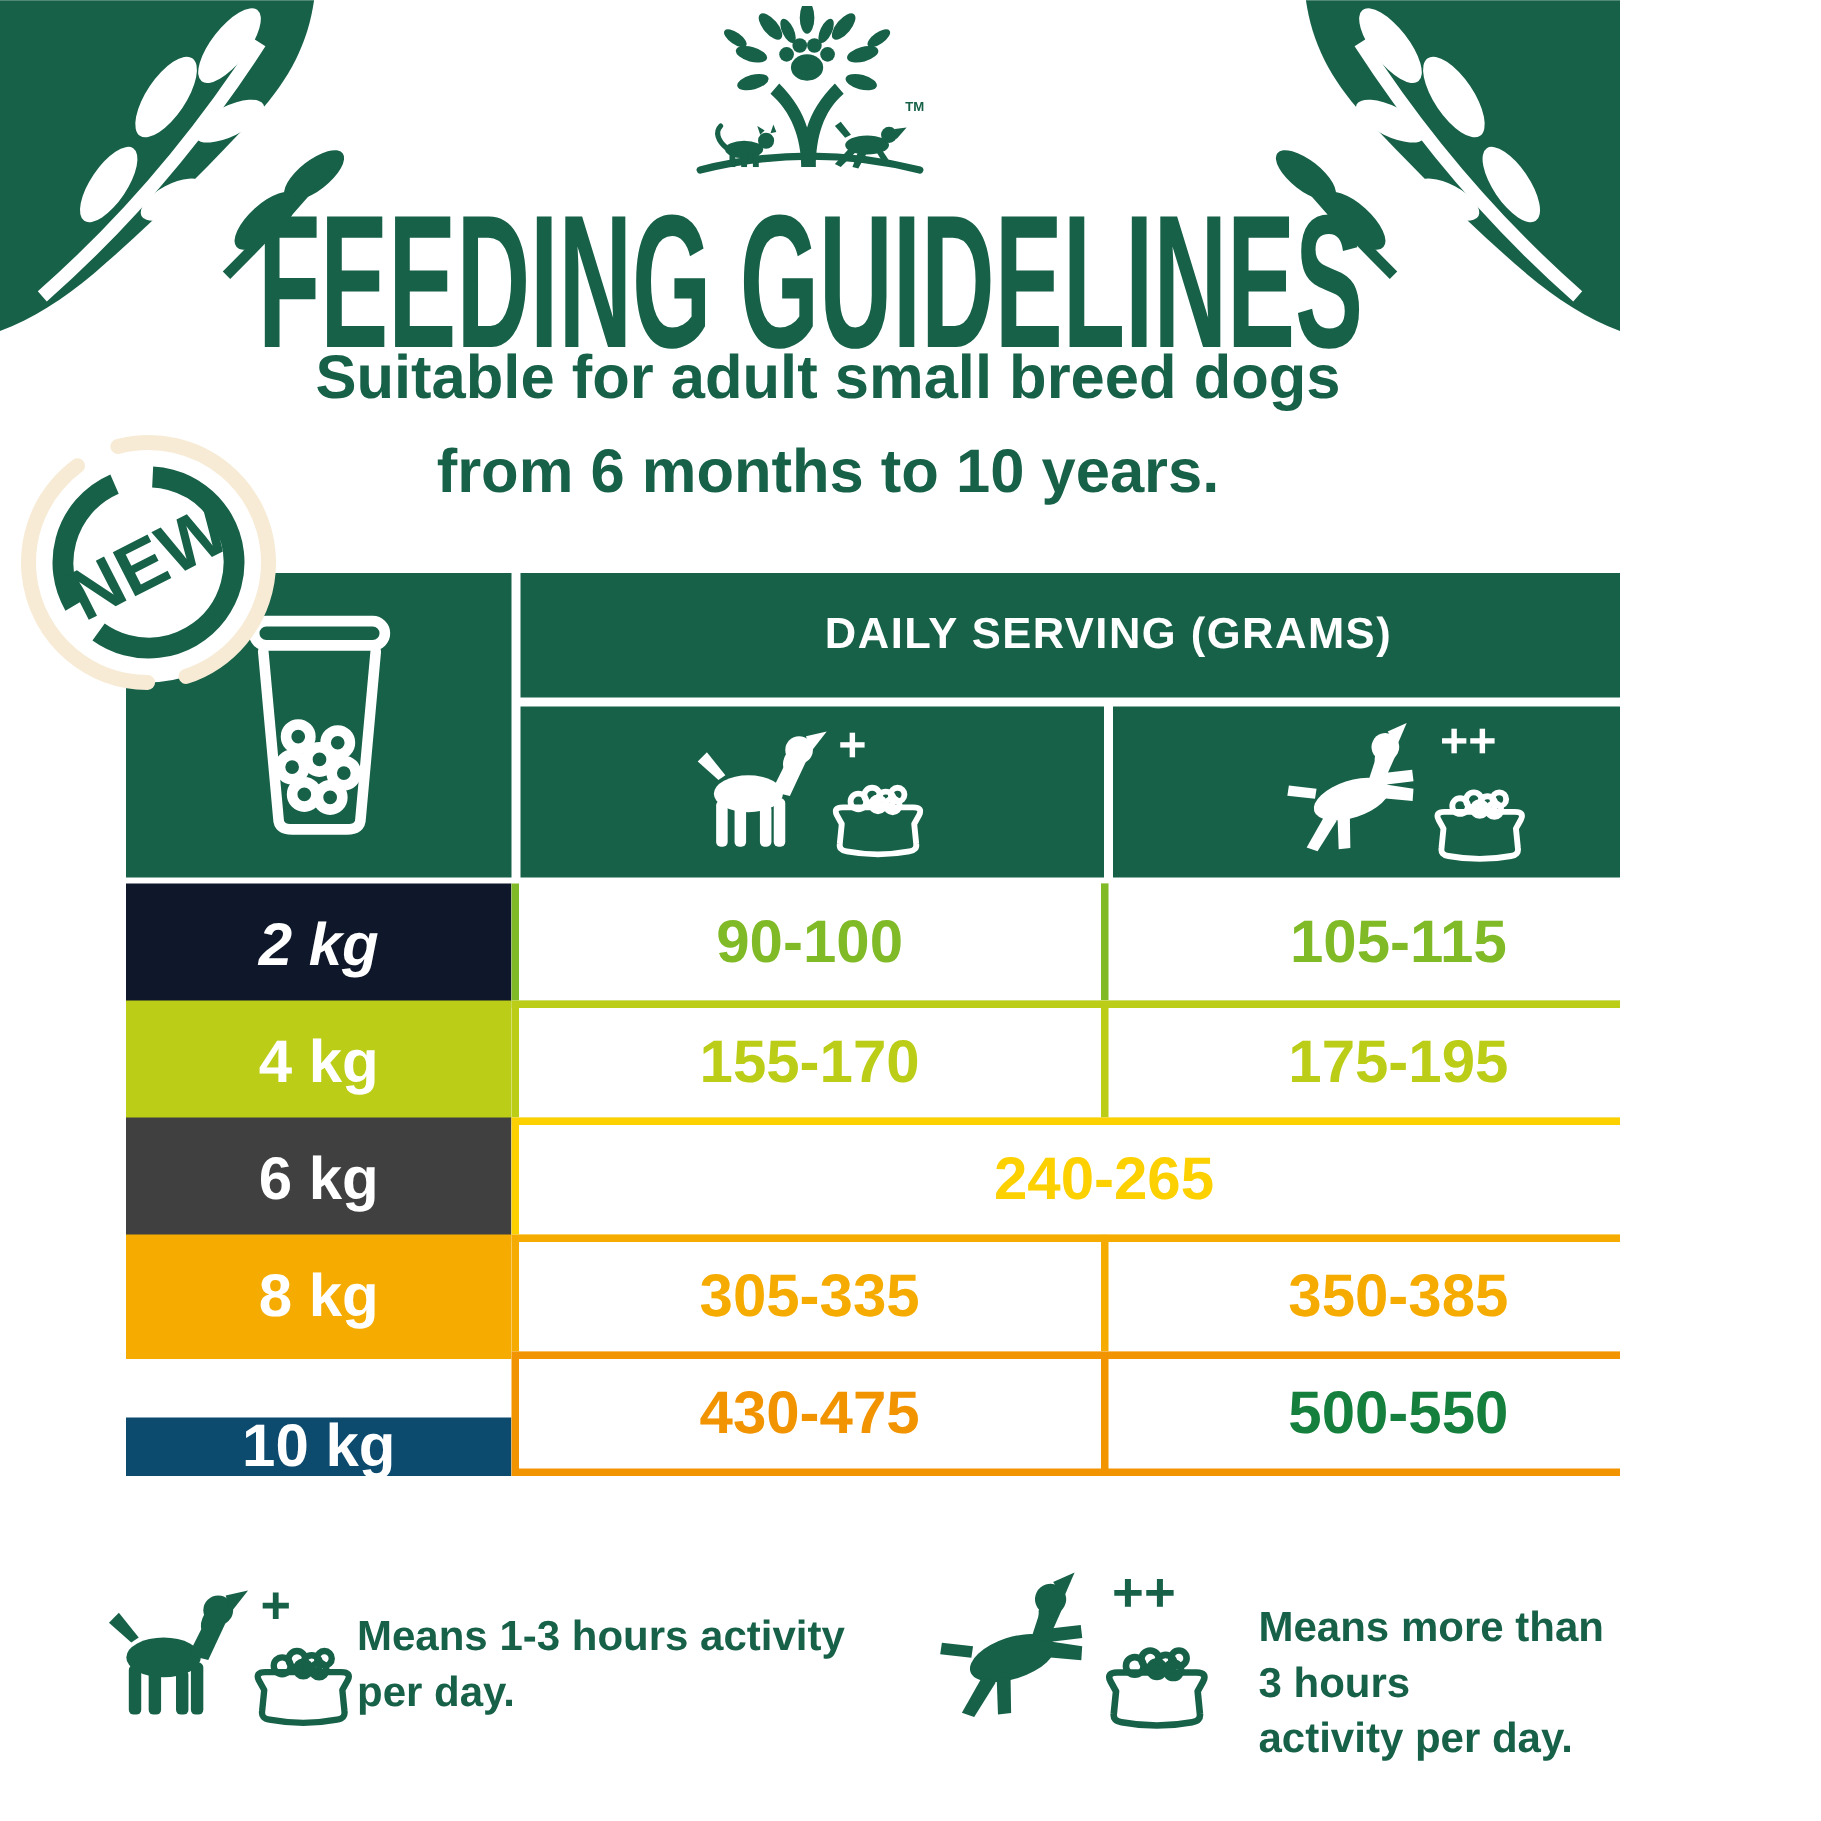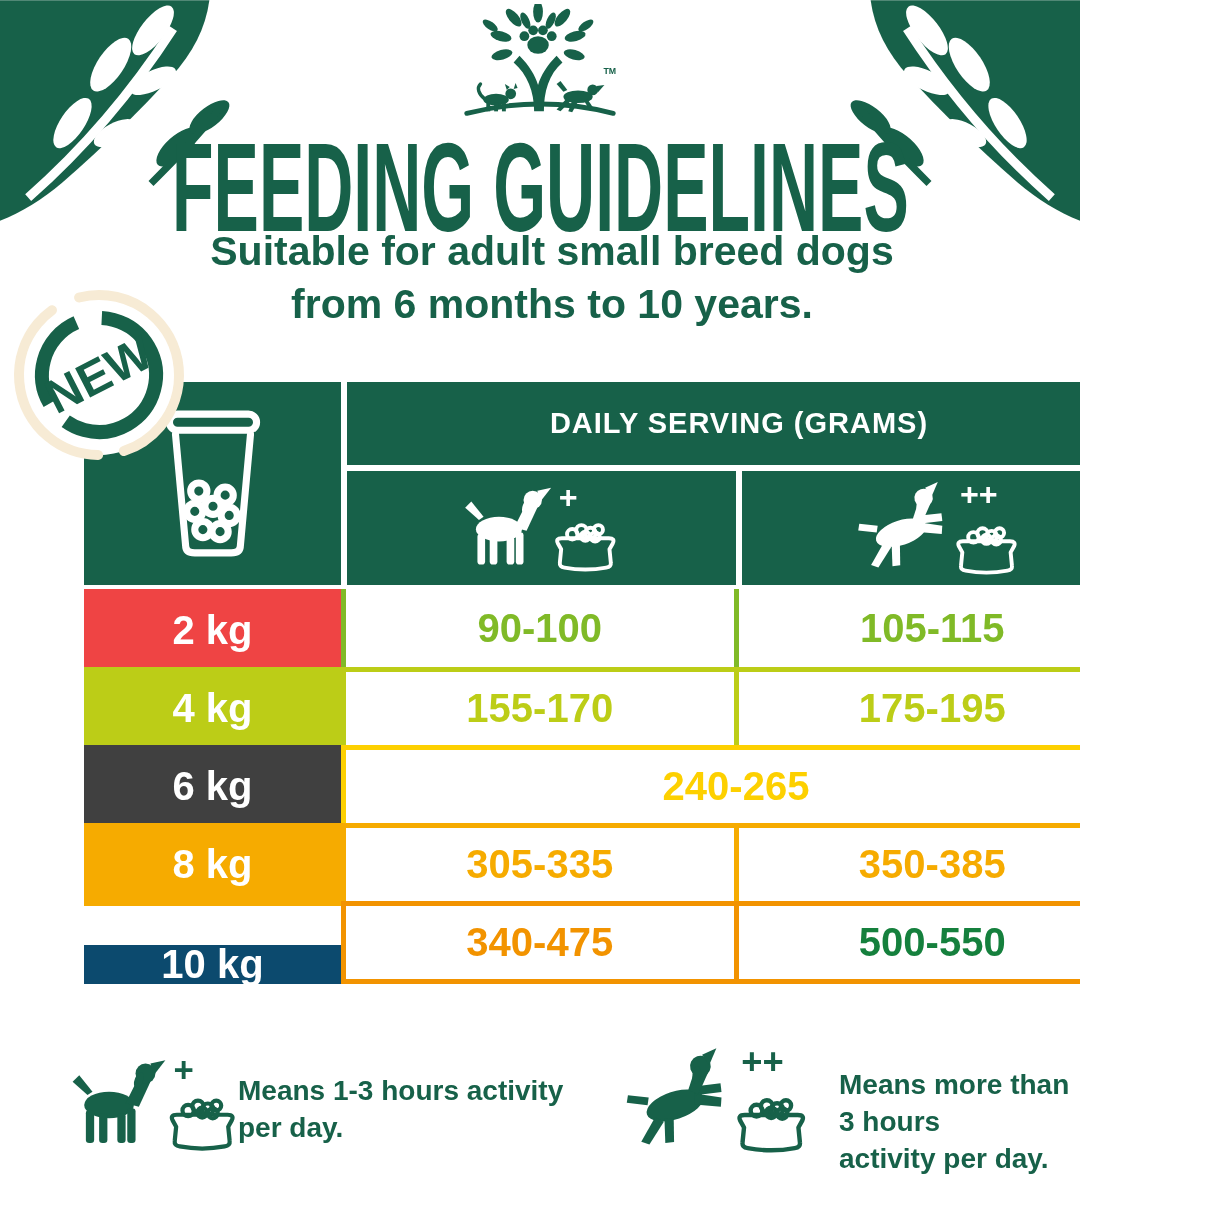--- a/index.html
+++ b/index.html
@@ -15,21 +15,21 @@
   
   .logo { position:absolute; top:4px; left:50%; transform:translateX(-50%); width:176px; height:122px; color:var(--green,#176149); }
   .logo text { font-family:"Liberation Sans",sans-serif; font-weight:bold; }
 
   
   .title-wrap { position:absolute; top:116px; left:0; width:100%; height:110px; text-align:center; }
   .title-text { display:inline-block; font-size:80px; font-weight:bold; letter-spacing:0px;
     color:var(--green,#176149); transform:scale(0.85,1.58); transform-origin:center top; white-space:nowrap; }
   .subtitle { position:absolute; left:0; width:100%; text-align:center; font-size:41px; font-weight:bold; color:var(--green,#176149);padding-left:24px; }
   .subtitle.l1 { top:228px; }
-  .subtitle.l2 { top:281px; }
+  .subtitle.l2 { top:291px; }
 
   
   .badge { position:absolute; left:8px; top:284px; width:182px; height:182px; z-index:5; }
   .badge text { font-family:"Liberation Sans",sans-serif; font-weight:bold; font-size:48px; }
 
   
   .ftable { position:absolute; left:84px; top:382px; width:1047px; }
   .thead { display:flex; gap:6px; }
   .cup-cell { width:257px; height:203px; background:var(--green,#176149); display:flex; align-items:center; justify-content:center; }
   .head-right { flex:1; display:flex; flex-direction:column; gap:6px; }
@@ -232,21 +232,21 @@
               <use href="#bowl" transform="translate(130,56) scale(0.85)"></use>
               <text x="138" y="32" font-size="42" fill="currentColor">++</text>
             </svg>
           </div>
         </div>
       </div>
     </div>
 
     <div class="tbody">
       <div class="trow">
-        <div class="wcell" style="background-color: #ef4444;">2 kg</div>
+        <div class="wcell" style="background-color: #0f172a; font-style: italic;">2 kg</div>
         <div class="vals">
           <div class="vcell" style="border-color: rgb(128, 186, 39); color: rgb(128, 186, 39);">90-100</div>
           <div class="vcell" style="border-color: rgb(128, 186, 39); color: rgb(128, 186, 39);">105-115</div>
         </div>
       </div>
       <div class="trow">
         <div class="wcell" style="background-color: rgb(188, 205, 23);">4 kg</div>
         <div class="vals">
           <div class="vcell" style="border-color: rgb(188, 205, 23); color: rgb(188, 205, 23);">155-170</div>
           <div class="vcell" style="border-color: rgb(188, 205, 23); color: rgb(188, 205, 23);">175-195</div>
@@ -261,21 +261,21 @@
       <div class="trow">
         <div class="wcell" style="background-color: rgb(246, 171, 0);">8 kg</div>
         <div class="vals">
           <div class="vcell" style="border-color: rgb(246, 171, 0); color: rgb(246, 171, 0);">305-335</div>
           <div class="vcell" style="border-color: rgb(246, 171, 0); color: rgb(246, 171, 0);">350-385</div>
         </div>
       </div>
       <div class="trow">
         <div class="wcell" style="background-color: #0c4a6e; margin-top: 44px;">10 kg</div>
         <div class="vals">
-          <div class="vcell" style="border-color: rgb(242, 147, 0); color: rgb(242, 147, 0);">340-475</div>
+          <div class="vcell" style="border-color: rgb(242, 147, 0); color: rgb(242, 147, 0);">430-475</div>
           <div class="vcell" style="border-color: rgb(242, 147, 0); color: #15803d;">500-550</div>
         </div>
       </div>
     </div>
   </div>
 
   <svg class="legend-icon a" viewBox="0 0 215 125">
     <use href="#dog-stand"></use>
     <use href="#bowl" transform="translate(122,52) scale(0.85)"></use>
     <text x="130" y="36" font-size="42" fill="currentColor">+</text>

